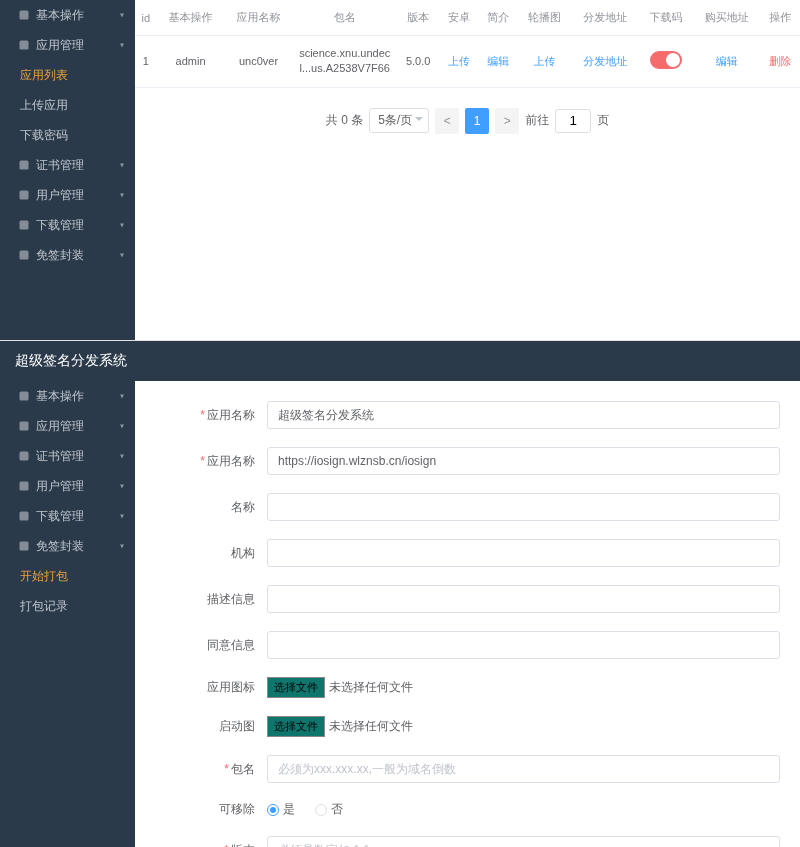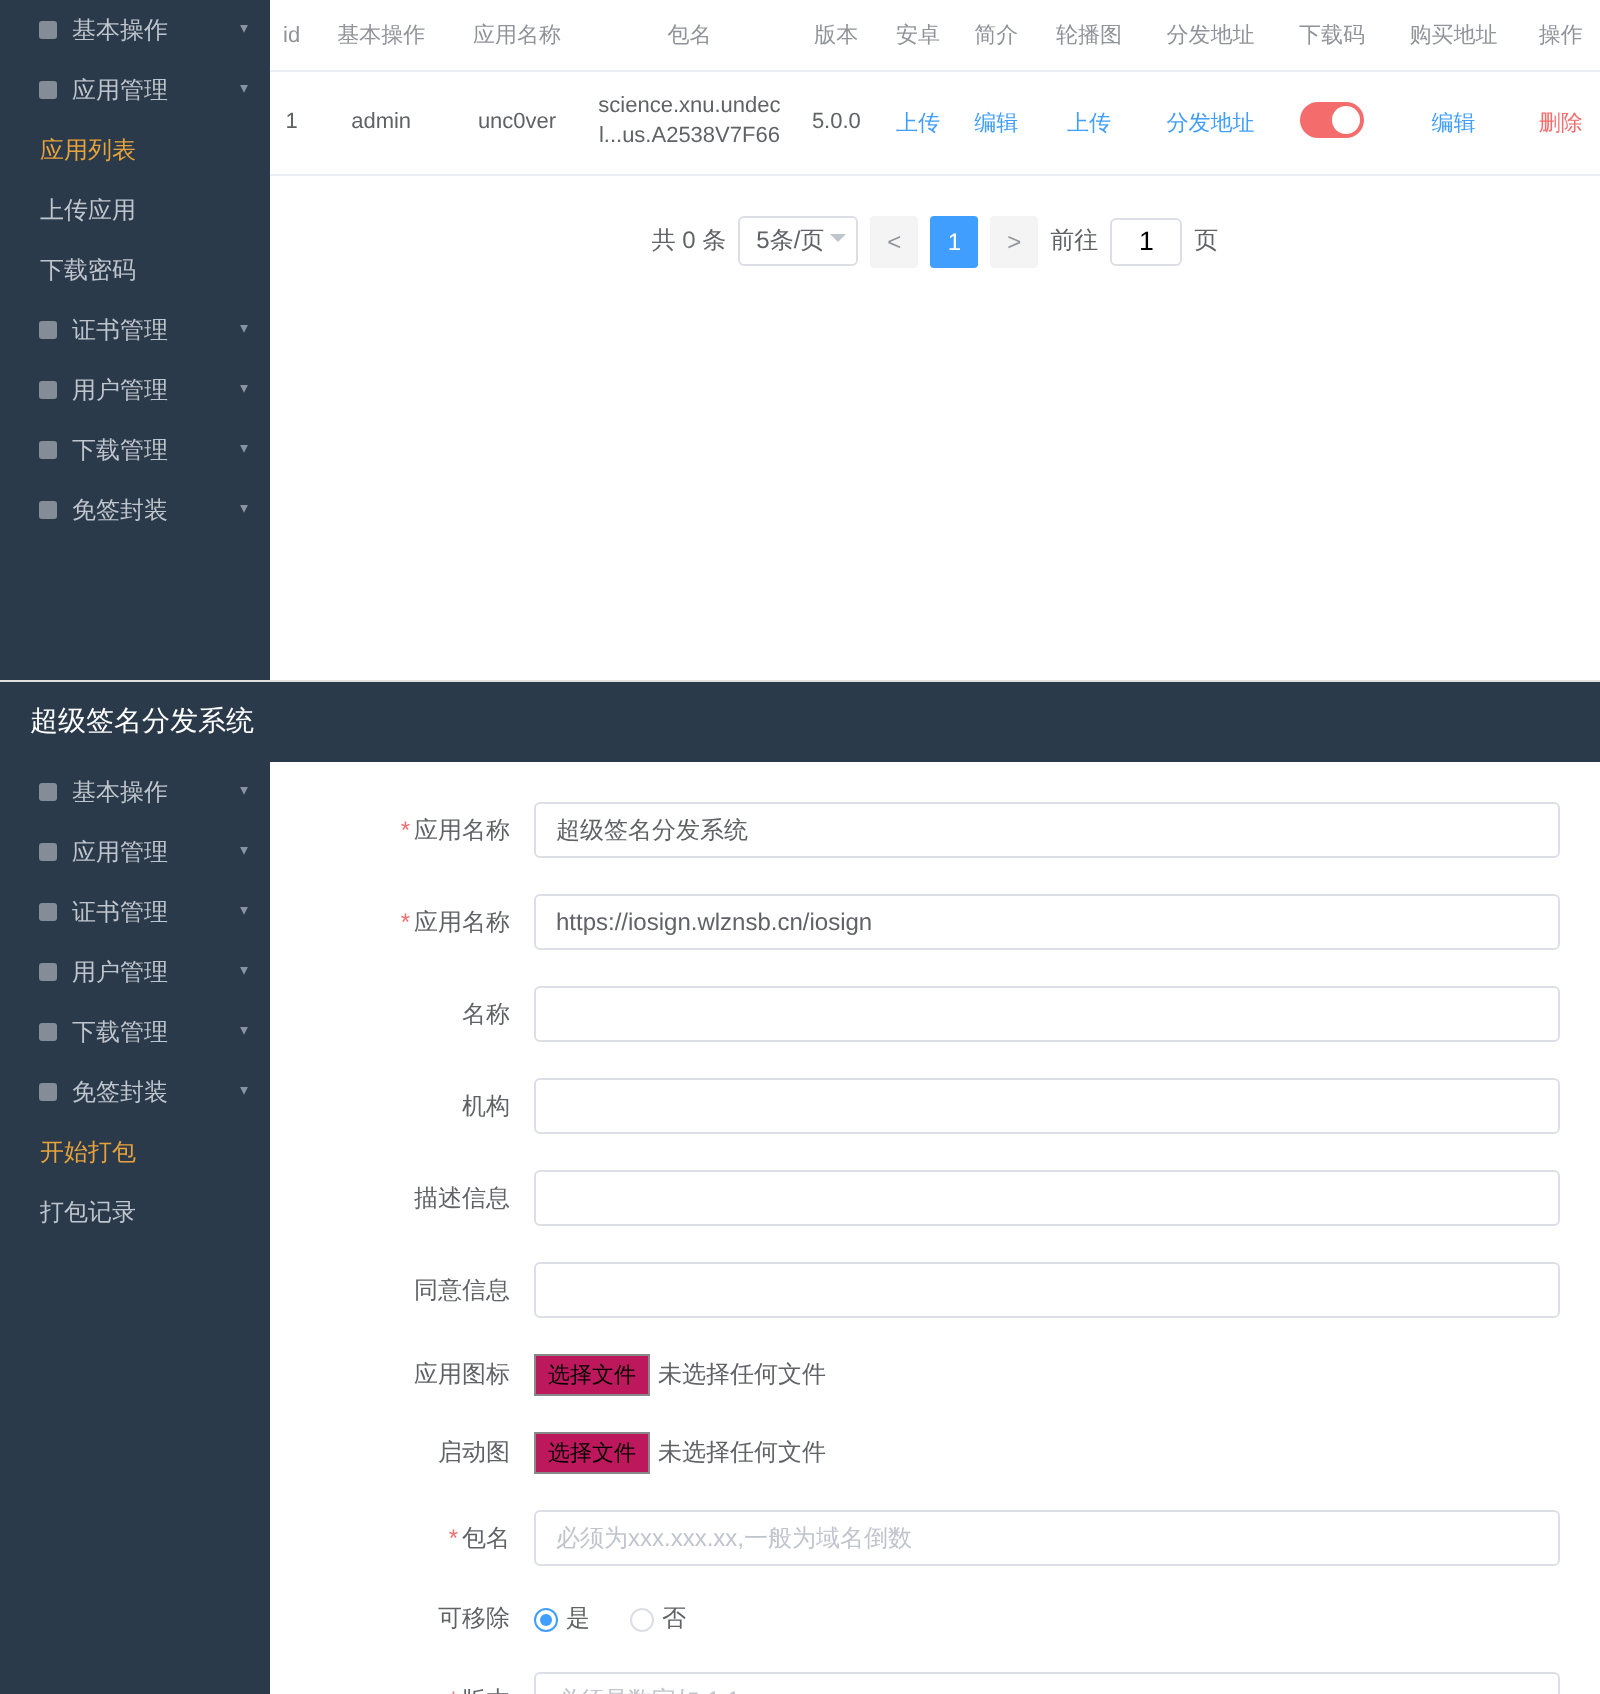--- a/index.html
+++ b/index.html
@@ -37,21 +37,21 @@
 .page-select::after { content: ""; position: absolute; right: 5px; top: 8px; border: 4px solid transparent; border-top-color: #c0c4cc; }
 .page-input { width: 36px; height: 24px; border: 1px solid #dcdfe6; border-radius: 3px; text-align: center; }
 
 
 .form { padding: 20px 20px 20px 40px; }
 .form-row { display: flex; align-items: center; margin-bottom: 18px; }
 .form-label { width: 80px; text-align: right; font-size: 12px; color: #606266; margin-right: 12px; }
 .form-label .req { color: #f56c6c; margin-right: 2px; }
 .form-input { flex: 1; max-width: 580px; height: 28px; border: 1px solid #dcdfe6; border-radius: 3px; padding: 0 10px; font-size: 12px; color: #606266; }
 .form-input::placeholder { color: #c0c4cc; }
-.file-btn { border: 1px solid #888; background: #be185d; padding: 2px 6px; font-size: 11px; cursor: pointer; }
+.file-btn { border: 1px solid #888; background: #0f766e; padding: 2px 6px; font-size: 11px; cursor: pointer; }
 .file-txt { font-size: 12px; margin-left: 4px; }
 .radio-group { display: flex; gap: 20px; align-items: center; }
 .radio { display: flex; align-items: center; gap: 4px; cursor: pointer; }
 .radio .dot { width: 12px; height: 12px; border: 1px solid #dcdfe6; border-radius: 50%; display: inline-flex; align-items: center; justify-content: center; }
 .radio.checked .dot { border-color: #409eff; }
 .radio.checked .dot::after { content: ""; width: 6px; height: 6px; background: #409eff; border-radius: 50%; }
 
 .second-panel-wrap { border-top: 1px solid #e0e0e0; }
 </style>
 </head>

